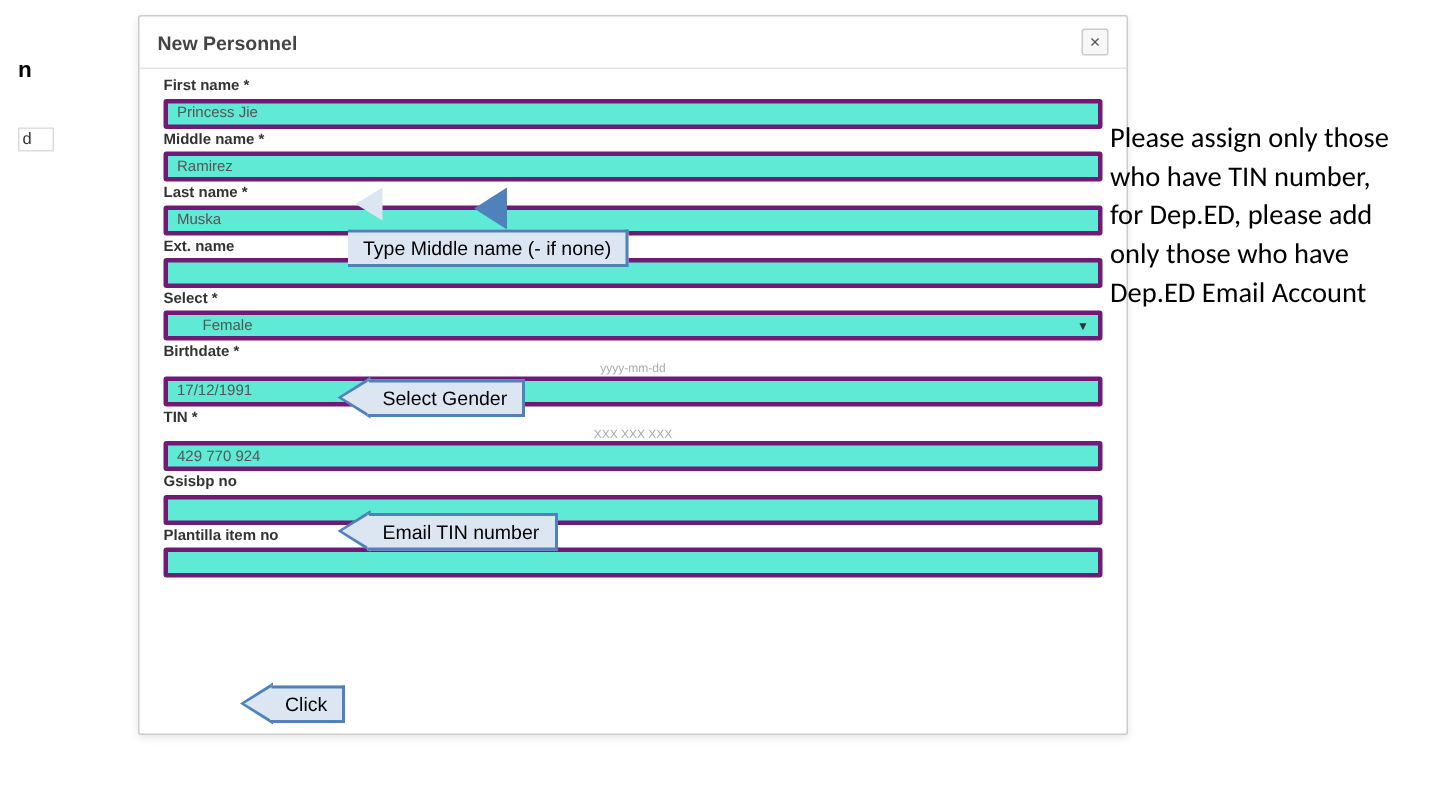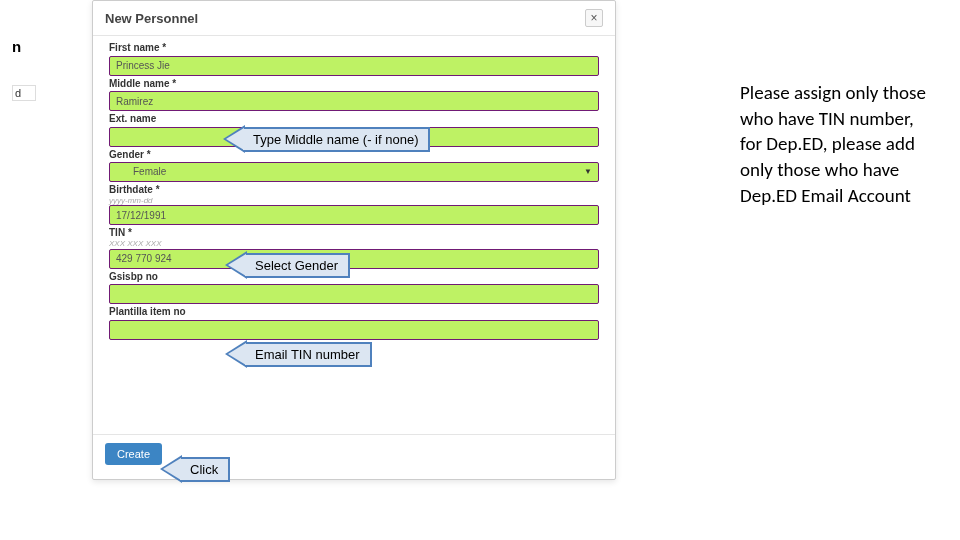--- a/index.html
+++ b/index.html
@@ -16,22 +16,22 @@
     left: 12px; top: 38px;
     width: 24px; height: 80px;
     font-size: 15px;
     font-weight: bold;
   }
   .left-strip .frag1 { display:block; }
   .left-strip .frag2 { display:block; margin-top:30px; font-size:11px; font-weight:normal; color:#333; border:1px solid #ddd; padding:1px 2px; }
 
   .modal {
     position: absolute;
-    left: 92px; top: 0;
-    width: 524px;
+    left: 92px; top: 10px;
+    width: 660px;
     height: 480px;
     border: 1px solid #ccc;
     border-radius: 2px;
     background: #fff;
     box-shadow: 0 2px 6px rgba(0,0,0,.1);
   }
   .modal-header {
     display: flex;
     justify-content: space-between;
     align-items: center;
@@ -63,42 +63,41 @@
   .field label {
     display: block;
     font-size: 10px;
     font-weight: bold;
     color: #333;
     margin-bottom: 2px;
   }
   .field input, .field .select {
     width: 100%;
     height: 20px;
-    border: 1px solid #701a75;
+    border: 3px solid #701a75;
     border-radius: 2px;
     padding: 0 6px;
     font-size: 10px;
     color: #555;
-    background: #bef264;
+    background: #5eead4;
   }
   .field .select {
     display: flex;
     justify-content: space-between;
     align-items: center;
     padding-left: 23px;
   }
   .field .select .caret {
     font-size: 8px; color: #333;
   }
   .hint-right {
-    text-align: left;
+    text-align: center;
     font-size: 8px;
     color: #aaa;
     margin-top: -1px;
-    font-style: italic;
   }
   .modal-footer {
     border-top: 1px solid #e5e5e5;
     padding: 8px 12px;
   }
   .create-btn {
     background: #3c85c4;
     color: #fff;
     border: none;
     border-radius: 3px;
@@ -170,28 +169,32 @@
     <div class="field">
       <label>First name *</label>
       <input value="Princess Jie" style="">
     </div>
 
     <div class="field">
       <label>Middle name *</label>
       <input value="Ramirez" style="">
     </div>
 
+    <div class="field">
+      <label>Last name *</label>
+      <input value="Muska" style="">
+    </div>
 
     <div class="field">
       <label>Ext. name</label>
       <input value="" style="">
     </div>
 
     <div class="field">
-      <label>Gender *</label>
+      <label>Select *</label>
       <div class="select">
         <span>Female</span>
         <span class="caret">▼</span>
       </div>
     </div>
 
     <div class="field">
       <label>Birthdate *</label>
       <div class="hint-right">yyyy-mm-dd</div>
       <input value="17/12/1991" style="">
@@ -208,26 +211,23 @@
       <input value="" style="">
     </div>
 
     <div class="field">
       <label>Plantilla item no</label>
       <input value="" style="">
     </div>
 
   </div>
 
-  <div class="modal-footer">
-    <button class="create-btn">Create</button>
-  </div>
-</div>
-
-<div class="callout" style="left:223px; top:125px;">
+</div>
+
+<div class="callout" style="left:234px; top:125px;flex-direction:column;">
   <div class="arrow-head"></div>
   <div class="arrow-head-inner"></div>
   <div class="box">Type Middle name (- if none)</div>
 </div>
 
 <div class="callout" style="left:225px; top:251px;">
   <div class="arrow-head"></div>
   <div class="arrow-head-inner"></div>
   <div class="box">Select Gender</div>
 </div>

